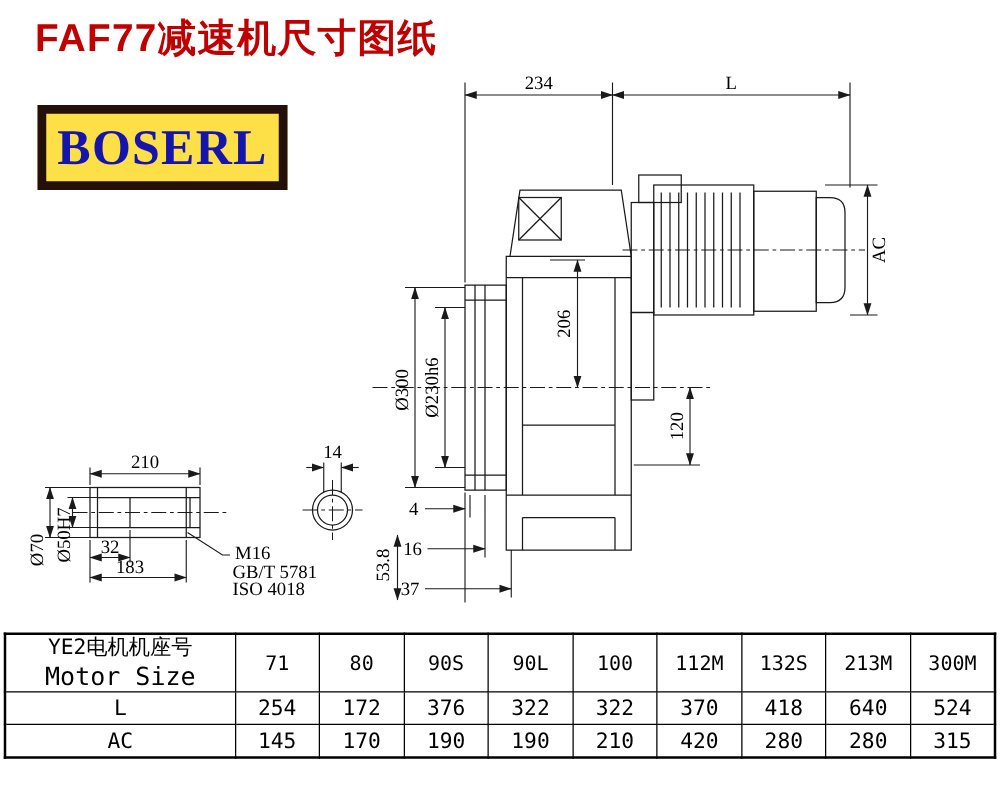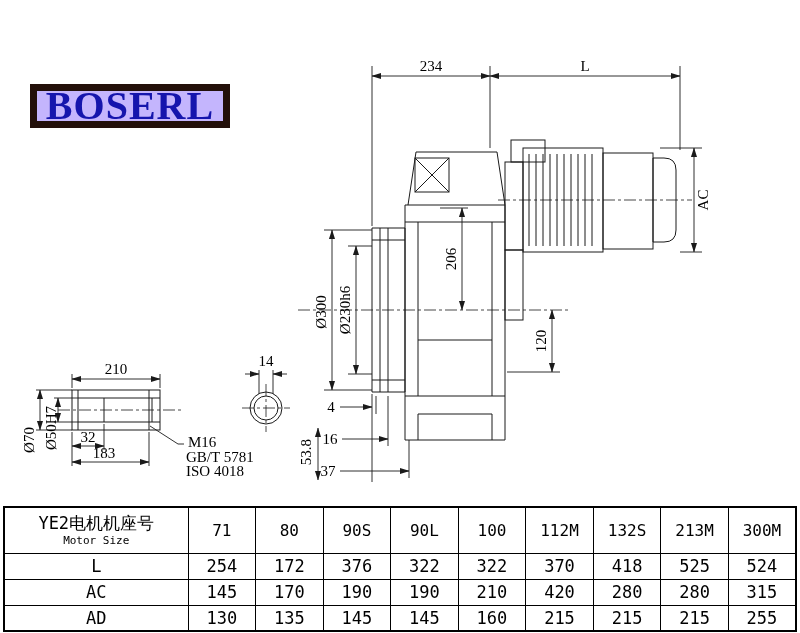--- a/index.html
+++ b/index.html
@@ -3,43 +3,43 @@
 <meta charset="utf-8">
 <style>
   * { margin:0; padding:0; box-sizing:border-box; }
   html,body { width:800px; height:633px; background:#fff; overflow:hidden;
               font-family:"Liberation Sans", sans-serif; }
   .page { position:relative; width:800px; height:633px; background:#ffffff; }
 
   
   .title { position:absolute; left:28px; top:10px; font-size:31px; font-weight:bold;
            color:#c00000; letter-spacing:1px; white-space:nowrap; }
-  .logo { position:absolute; left:30px; top:84px; width:200px; height:44px;
-          border:7px solid #23100a; background:#c4b5fd; display:flex;
+  .logo { position:absolute; left:30px; top:84px; width:200px; height:68px;
+          border:7px solid #23100a; background:#fde047; display:flex;
           align-items:center; justify-content:center; }
   .logo-text { font-family:"Liberation Serif", serif; font-size:40px; font-weight:bold;
                color:#1515ad; letter-spacing:1px; line-height:1; }
 
   
   svg.drawing { position:absolute; left:0; top:0; }
   .ln  { stroke:#1a1a1a; stroke-width:1; fill:none; }
   .dim { stroke:#1a1a1a; stroke-width:0.9; fill:none; }
   .cl  { stroke:#1a1a1a; stroke-width:0.8; fill:none; stroke-dasharray:12 3 3 3; }
   svg text { font-family:"Liberation Serif", serif; font-size:15px; fill:#000; }
 
   
   .table-wrap { position:absolute; left:3px; top:506px; width:794px; }
   table { border-collapse:collapse; width:100%; table-layout:fixed;
           border:2px solid #000; font-family:"DejaVu Sans Mono", monospace; }
   td { border:1px solid #000; text-align:center; vertical-align:middle;
        color:#000; background:#fff; padding:0; }
   col.c0 { width:184px; }
   tr.hdr td { height:46px; font-size:16px; }
   tr.hdr .cn { font-size:17px; line-height:1.25;text-align:center; }
-  tr.hdr .en { font-size:11px; line-height:1.2; }
+  tr.hdr .en { font-size:20px; line-height:1.2; }
   tr.row td { height:26px; font-size:17px; }
 </style>
 </head>
 <body>
 
 <div class="page">
 
   <svg class="drawing" width="800" height="505" viewBox="0 0 800 505">
     <defs>
       <marker id="arr" viewBox="0 0 10 10" refX="9.5" refY="5" markerWidth="11" markerHeight="11" orient="auto-start-reverse">
@@ -141,20 +141,21 @@
       <text x="104" y="458" text-anchor="middle">183</text>
       <text transform="translate(34,440) rotate(-90)" text-anchor="middle">Ø70</text>
       <text transform="translate(56,428) rotate(-90)" text-anchor="middle">Ø50H7</text>
       <text x="266" y="366" text-anchor="middle">14</text>
       <text x="188" y="447">M16</text>
       <text x="186" y="462">GB/T 5781</text>
       <text x="186" y="476">ISO 4018</text>
     </g>
   </svg>
 
+  <div class="title">FAF77减速机尺寸图纸</div>
   <div class="logo">
     <span class="logo-text">BOSERL</span>
   </div>
 
   <div class="table-wrap">
     <table>
       <colgroup>
           <col class="c0">
           <col>
           <col>
@@ -184,44 +185,32 @@
         </tr>
         <tr class="row">
           <td>L</td>
           <td>254</td>
           <td>172</td>
           <td>376</td>
           <td>322</td>
           <td>322</td>
           <td>370</td>
           <td>418</td>
-          <td>525</td>
+          <td>640</td>
           <td>524</td>
         </tr>
         <tr class="row">
           <td>AC</td>
           <td>145</td>
           <td>170</td>
           <td>190</td>
           <td>190</td>
           <td>210</td>
           <td>420</td>
           <td>280</td>
           <td>280</td>
           <td>315</td>
         </tr>
-        <tr class="row">
-          <td>AD</td>
-          <td>130</td>
-          <td>135</td>
-          <td>145</td>
-          <td>145</td>
-          <td>160</td>
-          <td>215</td>
-          <td>215</td>
-          <td>215</td>
-          <td>255</td>
-        </tr>
       </tbody>
     </table>
   </div>
 
 </div>
 
 </body></html>

